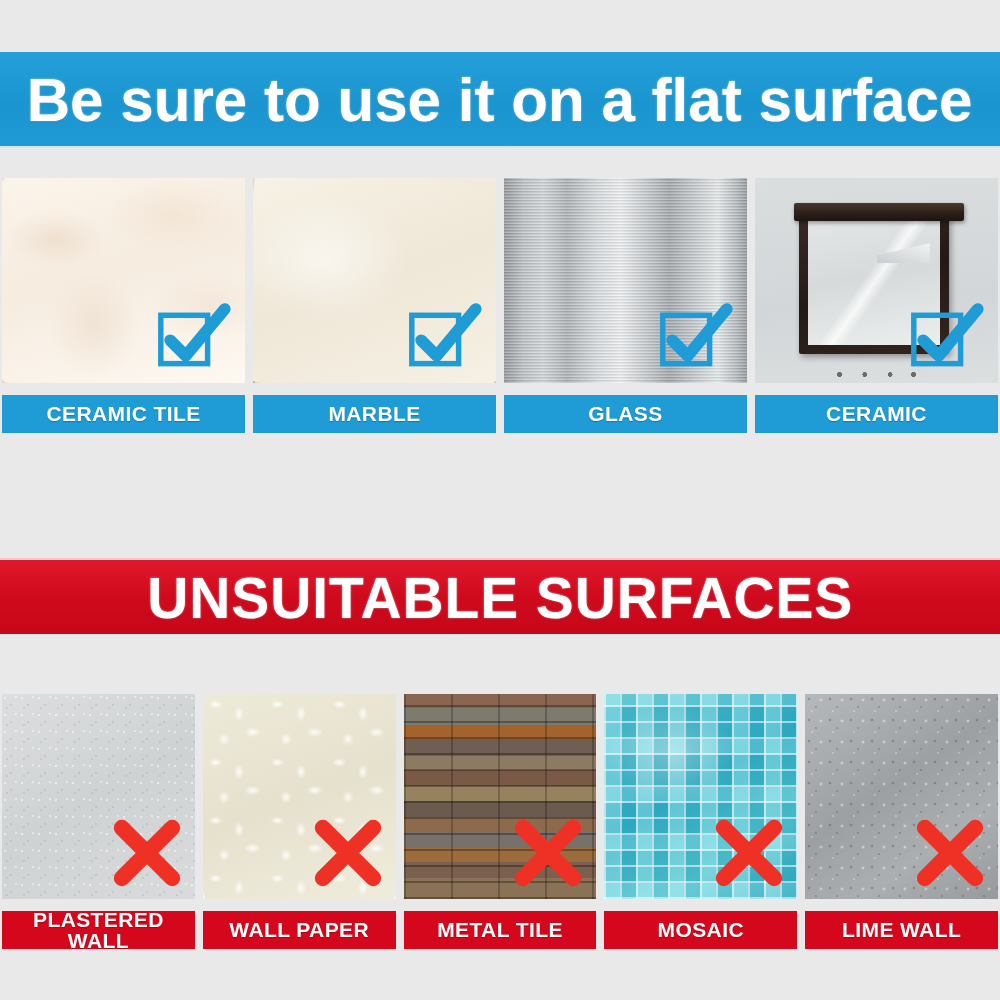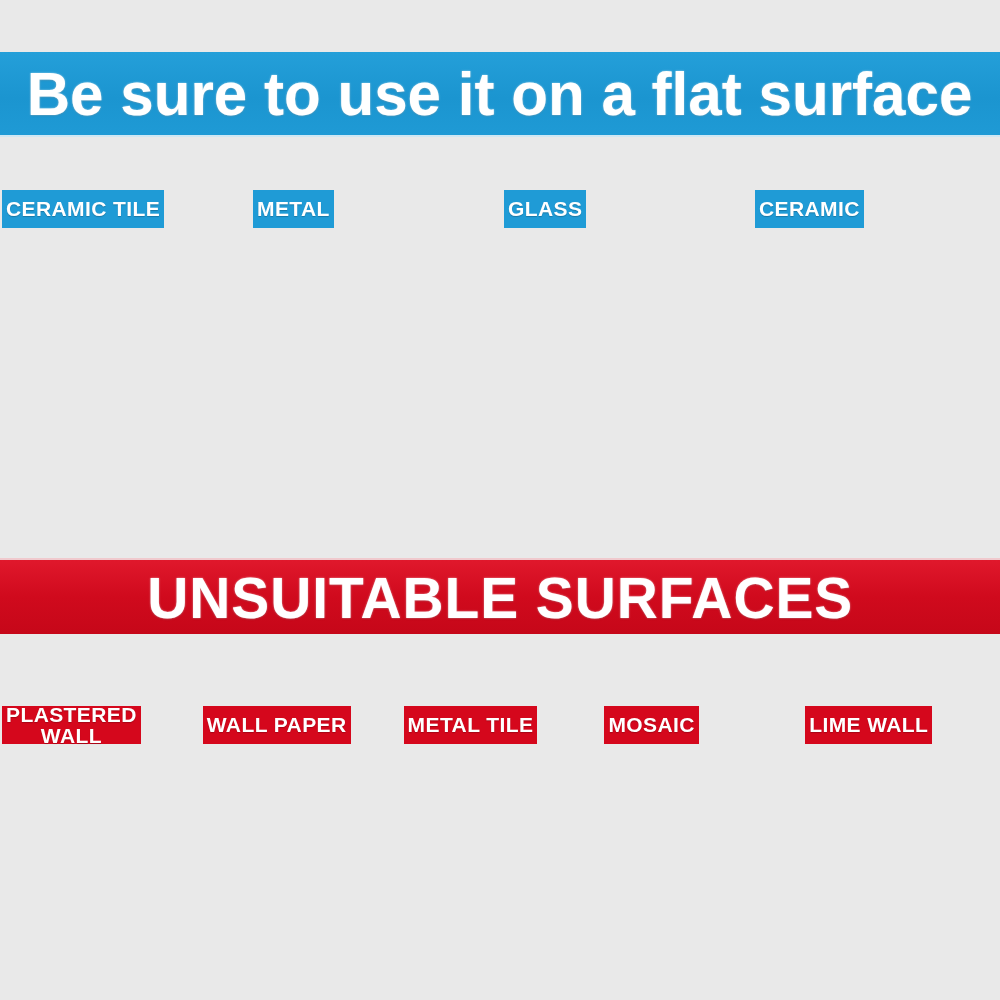--- a/index.html
+++ b/index.html
@@ -28,21 +28,21 @@
     position: absolute;
     left: 0;
     width: 1000px;
     display: flex;
     align-items: center;
     justify-content: center;
     box-sizing: border-box;
   }
   .banner-blue {
     top: 52px;
-    height: 85px;
+    height: 96px;
     background: #1f9bd6;
     background: linear-gradient(180deg, #249fd9 0%, #1b95d0 55%, #1f9ad5 100%);
     border-bottom: 2px solid #cfe7f3;
   }
   .banner-red {
     top: 558px;
     height: 76px;
     background: #d5071c;
     background: linear-gradient(180deg, #e0182c 0%, #d00a1d 50%, #c60719 100%);
     border-top: 2px solid #f0c9cd;
@@ -75,21 +75,21 @@
     gap: 8px;
     padding: 0 2px;
     box-sizing: border-box;
   }
   .row-suitable { top: 178px; }
   .row-unsuitable { top: 694px; border-radius: 8px; }
 
   .cell {
     flex: 1 1 0;
     display: flex;
-    flex-direction: row;
+    flex-direction: column;
     align-items: stretch;
   }
 
   .swatch {
     position: relative;
     height: 205px;
     overflow: hidden;
     background: #ddd;
   }
 
@@ -338,21 +338,21 @@
       <div class="label label-blue">CERAMIC TILE</div>
     </div>
 
     <div class="cell">
       <div class="swatch tex-marble">
         <svg class="mark" viewBox="0 0 100 100">
           <rect x="10" y="26" width="60" height="62" fill="none" stroke="#1f9bd6" stroke-width="7"></rect>
           <path d="M22 58 L42 78 L92 18" fill="none" stroke="#1f9bd6" stroke-width="15" stroke-linecap="round" stroke-linejoin="round"></path>
         </svg>
       </div>
-      <div class="label label-blue">METAL</div>
+      <div class="label label-blue">MARBLE</div>
     </div>
 
 
     <div class="cell">
       <div class="swatch tex-metal">
         <svg class="mark" viewBox="0 0 100 100">
           <rect x="10" y="26" width="60" height="62" fill="none" stroke="#1f9bd6" stroke-width="7"></rect>
           <path d="M22 58 L42 78 L92 18" fill="none" stroke="#1f9bd6" stroke-width="15" stroke-linecap="round" stroke-linejoin="round"></path>
         </svg>
       </div>

